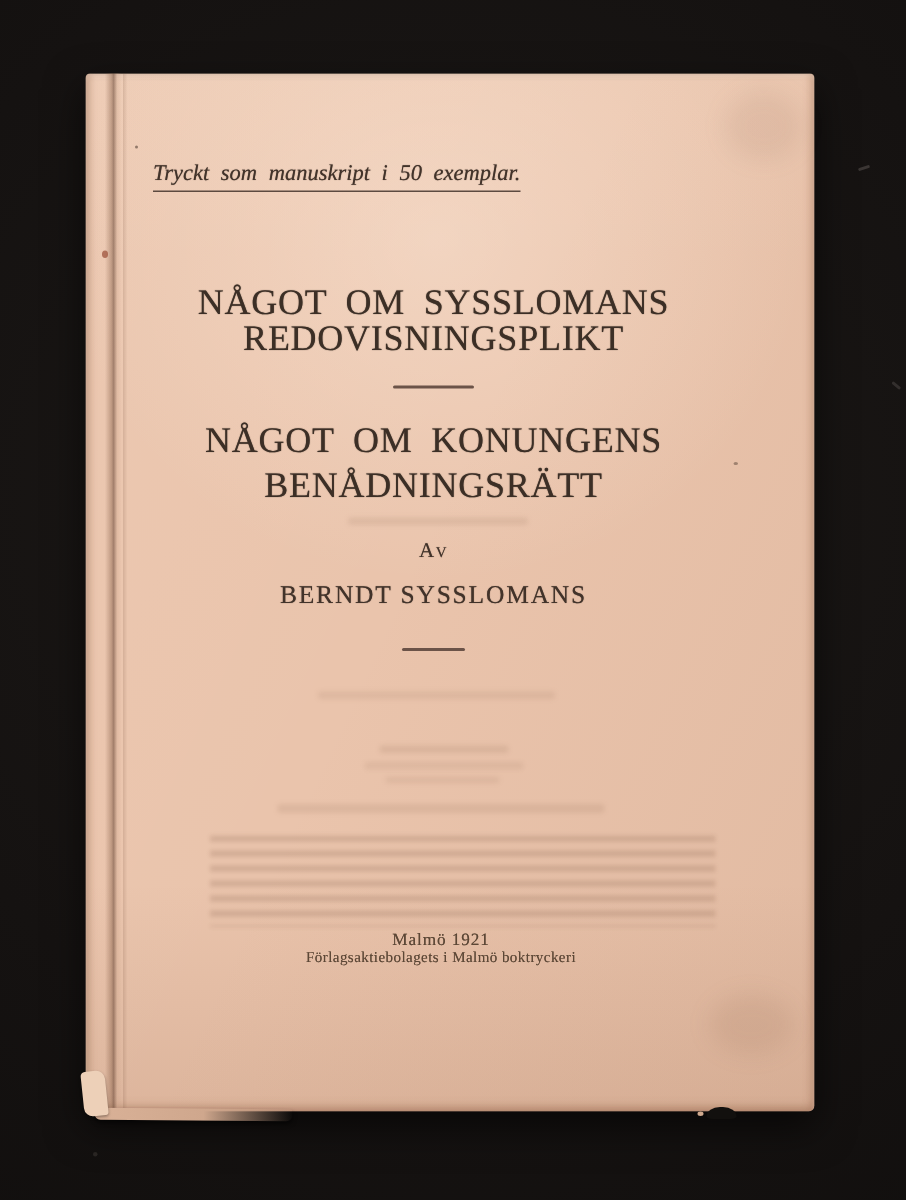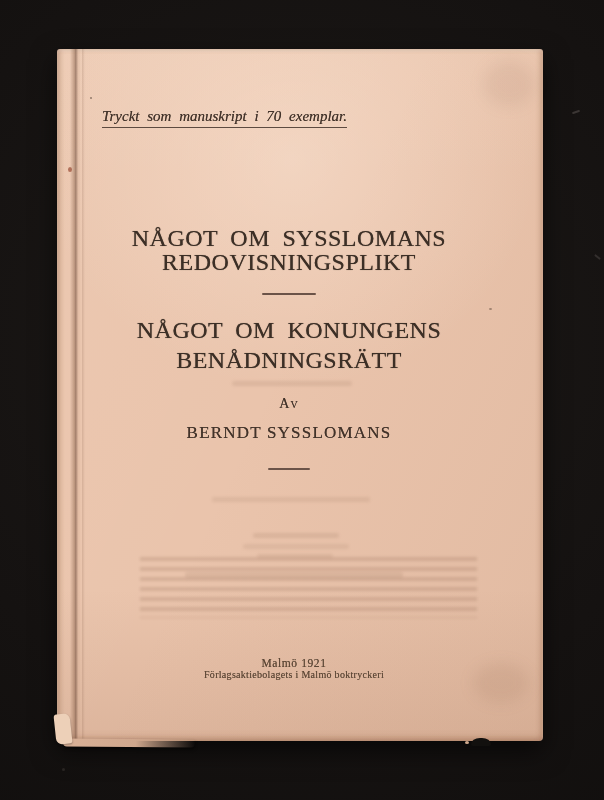--- a/index.html
+++ b/index.html
@@ -66,21 +66,21 @@
   .bg-mark-2{left:594px;top:256px;width:7px;height:2px;transform:rotate(40deg);border-radius:1px;opacity:.8;}
   .bg-mark-3{left:62px;top:768px;width:3px;height:3px;border-radius:50%;background:#2b2724;}
   
   .ink{color:#42332a;text-shadow:0 0 .6px rgba(66,51,42,.8);}
   .header-row{
     position:absolute;left:45px;right:25px;top:58px;
     display:flex;justify-content:space-between;align-items:flex-end;
     font-style:italic;font-size:15px;line-height:1.2;word-spacing:4px;
   }
   .edition-note{border-bottom:1.5px solid rgba(66,51,42,.85);padding-bottom:2px;}
-  .text-col{position:absolute;left:0;top:0;width:464px;height:100%;margin-top:36px;}
+  .text-col{position:absolute;left:0;top:0;width:464px;height:100%;}
   .line{position:absolute;left:0;right:0;text-align:center;white-space:nowrap;}
   .title{font-size:24px;letter-spacing:.5px;word-spacing:6px;color:#3c2f26;text-shadow:0 0 .7px rgba(60,47,38,.85);}
   .t1a{top:140px;} .t1b{top:164px;}
   .t2a{top:232px;} .t2b{top:262px;}
   .rule{position:absolute;left:50%;transform:translateX(-50%);height:2px;background:#6b5348;border-radius:1px;}
   .rule1{top:208px;width:54px;}
   .rule2{top:383px;width:42px;}
   .byline-prefix{top:311px;font-size:14px;font-variant:small-caps;letter-spacing:1px;}
   .author{top:338px;font-size:17px;letter-spacing:1.2px;}
   .imprint{position:absolute;left:0;right:0;top:572px;text-align:center;transform:translateX(5px);color:#5c4736;}
@@ -118,21 +118,21 @@
     <div class="notch"></div>
     <div class="notch-dot"></div>
 
     <span class="smudge smudge-tr"></span>
     <span class="smudge smudge-br"></span>
     <span class="speck speck-red"></span>
     <span class="speck speck-dark"></span>
     <span class="speck speck-mid"></span>
 
     <div class="header-row ink">
-      <span class="edition-note">Tryckt som manuskript i 70 exemplar.</span>
+      <span class="edition-note">Tryckt som manuskript i 50 exemplar.</span>
     </div>
 
     <div class="text-col">
 
       <div class="line title t1a">NÅGOT OM SYSSLOMANS</div>
       <div class="line title t1b">REDOVISNINGSPLIKT</div>
 
       <div class="rule rule1"></div>
 
       <div class="line title t2b">BENÅDNINGSRÄTT</div>

